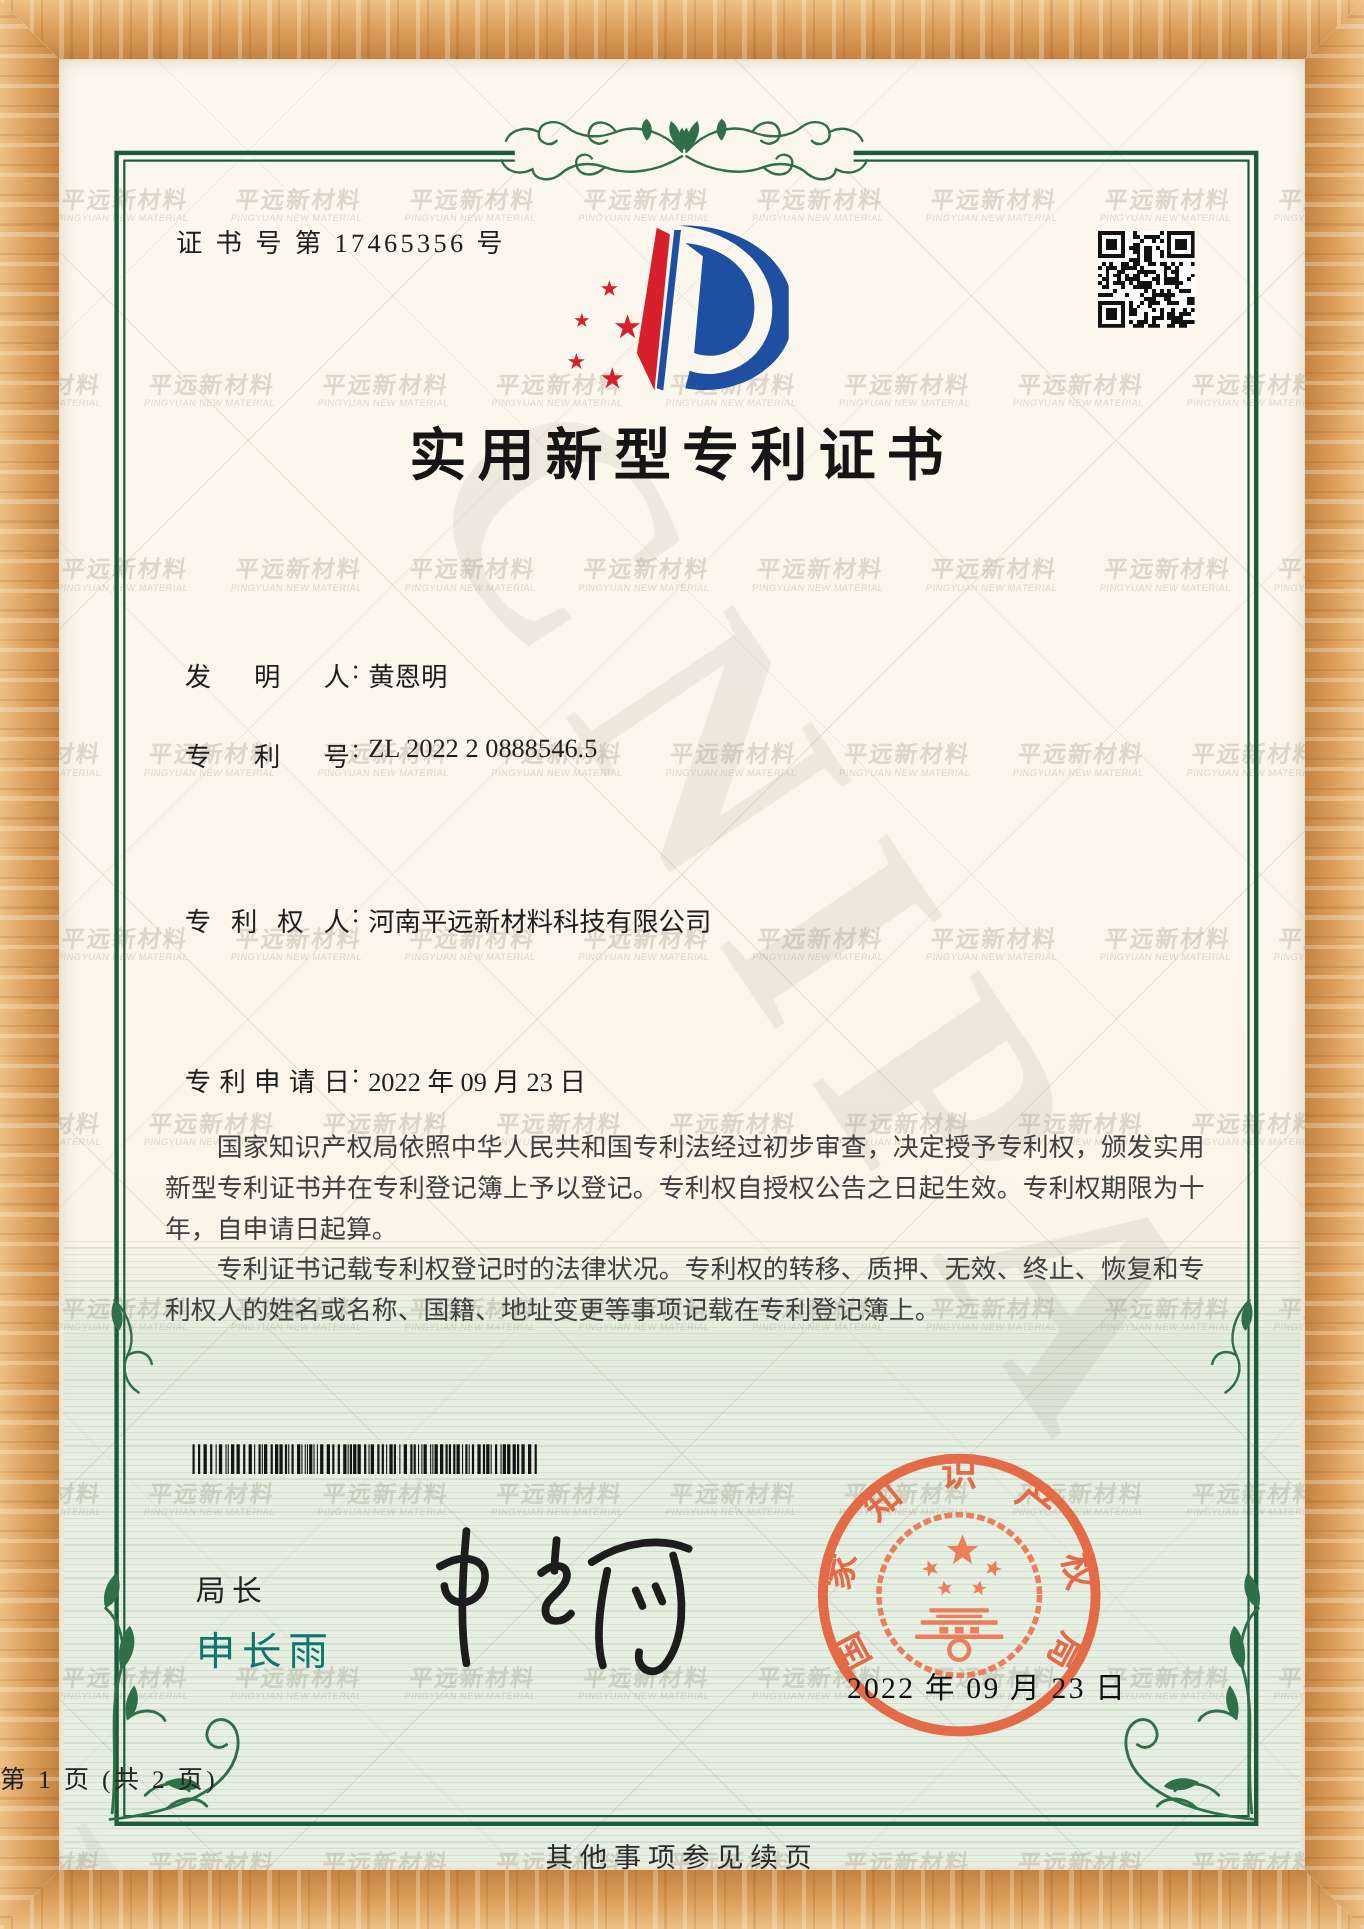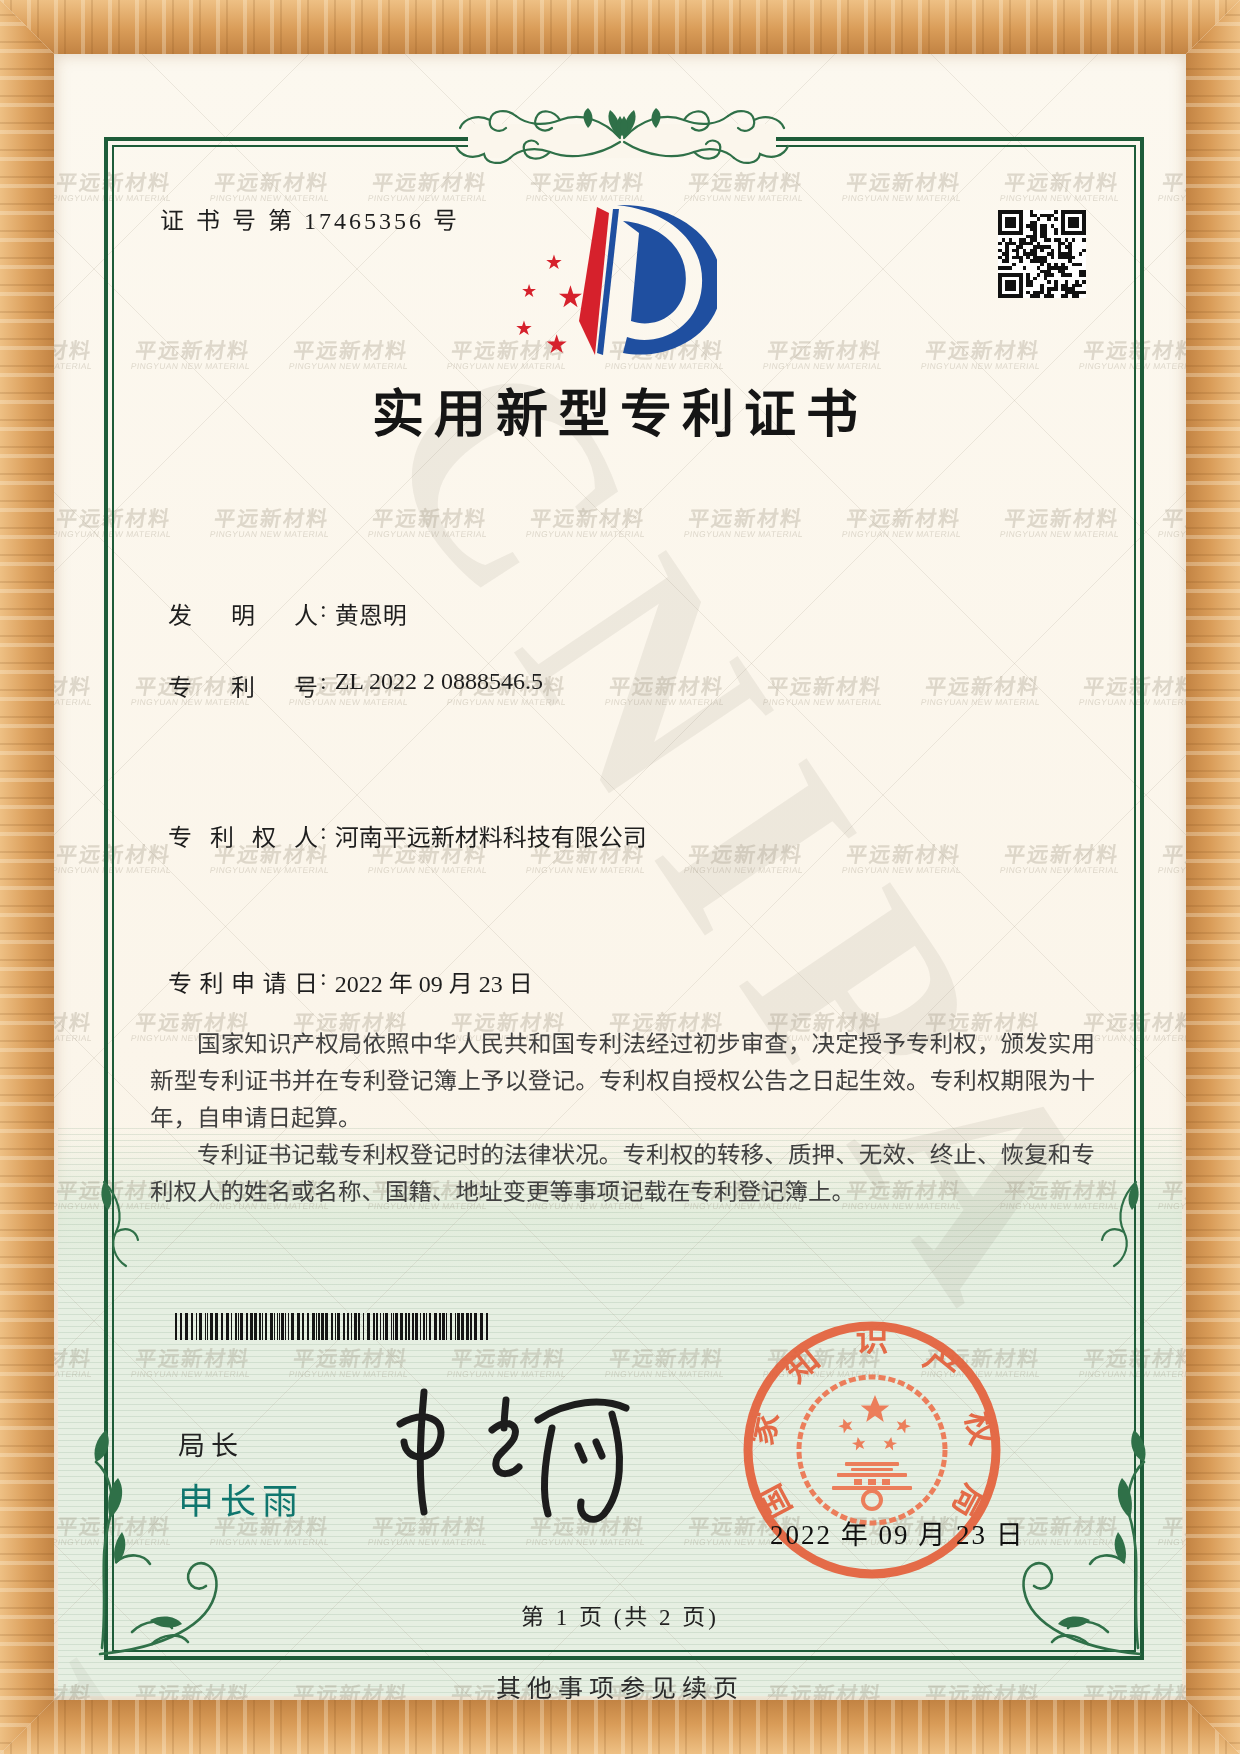--- a/index.html
+++ b/index.html
@@ -77,21 +77,21 @@
   .body{left:150px;width:945px;top:1026px;font-size:23.5px;line-height:37px;
         text-align:justify;color:#404040;}
   .body p{margin:0;text-indent:2em;}
   .barcode{left:175px;top:1313px;width:318px;height:27px;}
   .barcode i{position:absolute;top:0;bottom:0;background:#141414;}
   .dirtitle{left:178px;top:1424px;font-size:27px;letter-spacing:6px;color:#222;}
   .dirname{left:178px;top:1472px;font-size:36px;letter-spacing:6px;color:#0f766e;}
   .sig{left:372px;top:1384px;}
   .seal{left:738px;top:1316px;}
   .sealdate{left:770px;top:1513px;font-size:27px;letter-spacing:2px;color:#101010;}
-  .pagefoot{left:0;right:0;top:1598px;text-align:center;font-size:23px;
+  .pagefoot{left:0;right:0;top:1598px;font-size:23px;
             letter-spacing:3px;color:#222;}
   .contnote{left:0;right:0;top:1668px;text-align:center;font-size:25px;
             letter-spacing:6px;color:#2b2b2b;}
 </style>
 </head>
 <body>
 
 <div class="page">
 
   <div class="paper"></div>

